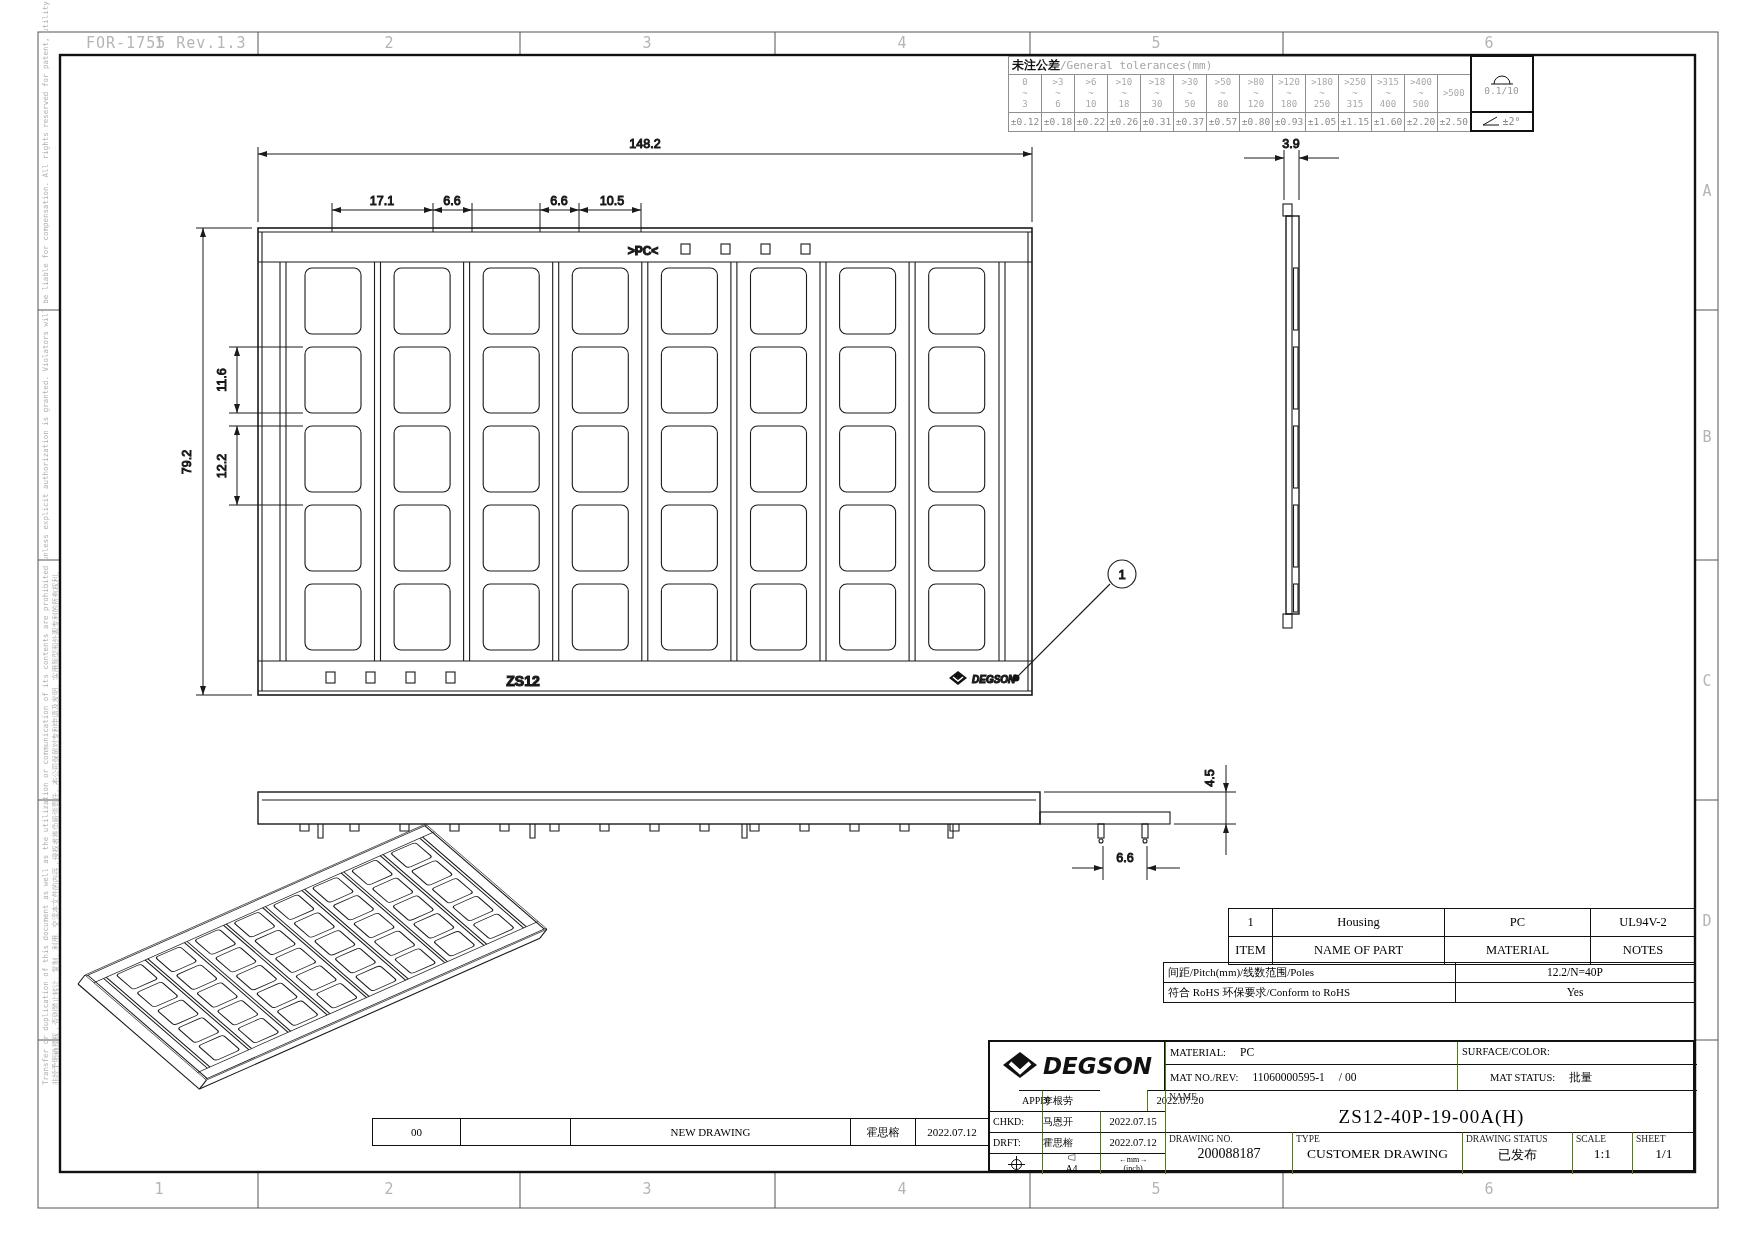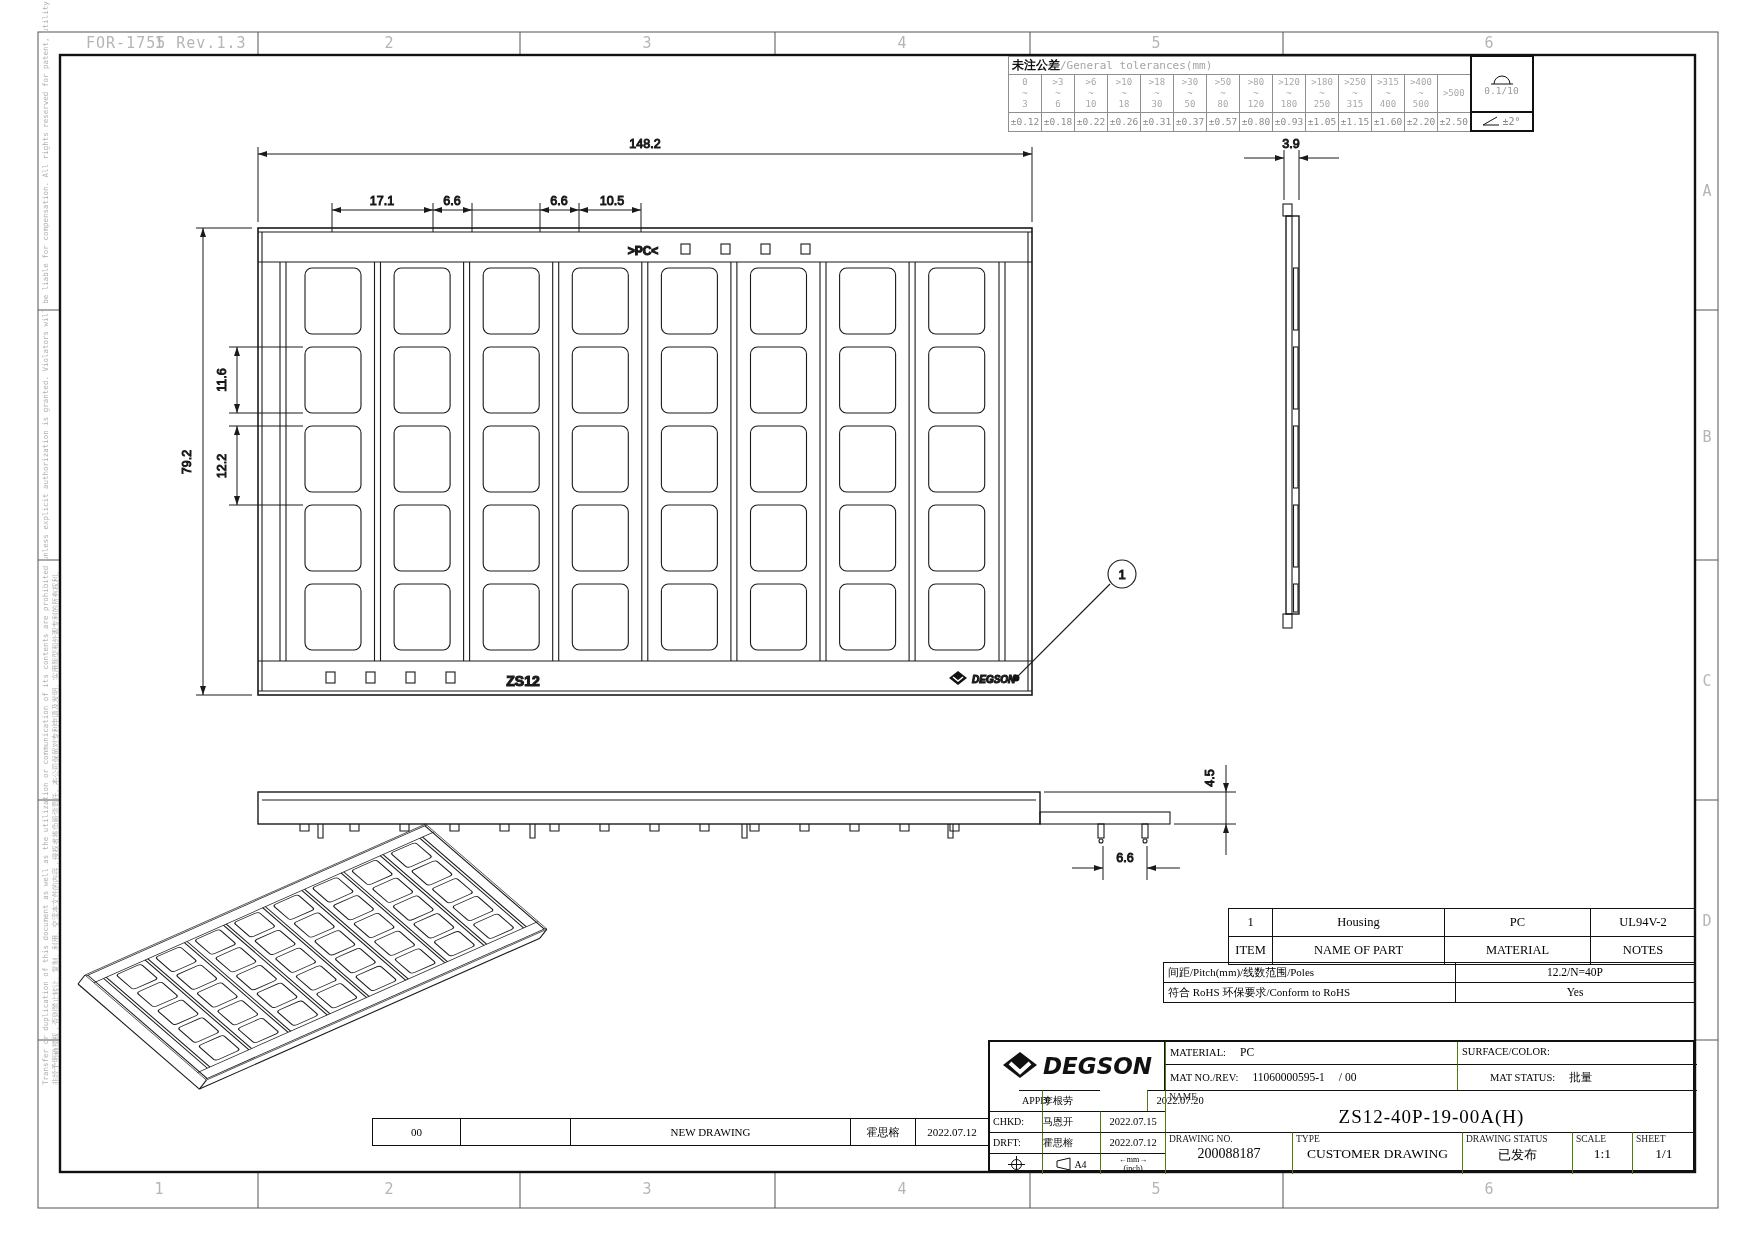--- a/index.html
+++ b/index.html
@@ -403,21 +403,21 @@
   <div class="cell appr-name" style="left:52px;top:90px;width:58px;height:21px;">霍思榕</div>
   <div class="cell appr-date" style="left:110px;top:90px;width:65px;height:21px;">2022.07.12</div>
 
   <div class="cell nl sym-cell" style="left:0;top:111px;width:52px;height:21px;">
     <svg width="17" height="17" viewBox="0 0 17 17" stroke="#111" fill="none">
       <circle cx="8.5" cy="8.5" r="5"></circle>
           <line x1="0" y1="8.5" x2="17" y2="8.5"></line>
           <line x1="8.5" y1="0" x2="8.5" y2="17"></line>
     </svg>
   </div>
-  <div class="cell sym-cell" style="left:52px;top:111px;width:58px;height:21px;">
+  <div class="cell sym-cell" style="left:52px;top:111px;width:58px;height:21px;flex-direction:column;">
     <svg width="16" height="14" viewBox="0 0 16 14" stroke="#111" fill="none">
           <path d="M1 4 L14 1 V13 L1 10 Z"></path>
         </svg>
     <span>A4</span>
   </div>
   <div class="cell sym-cell" style="left:110px;top:111px;width:65px;height:21px;">
     <div class="units">
       <div>←<span>mm</span>→</div>
       <div>(inch)</div>
     </div>

